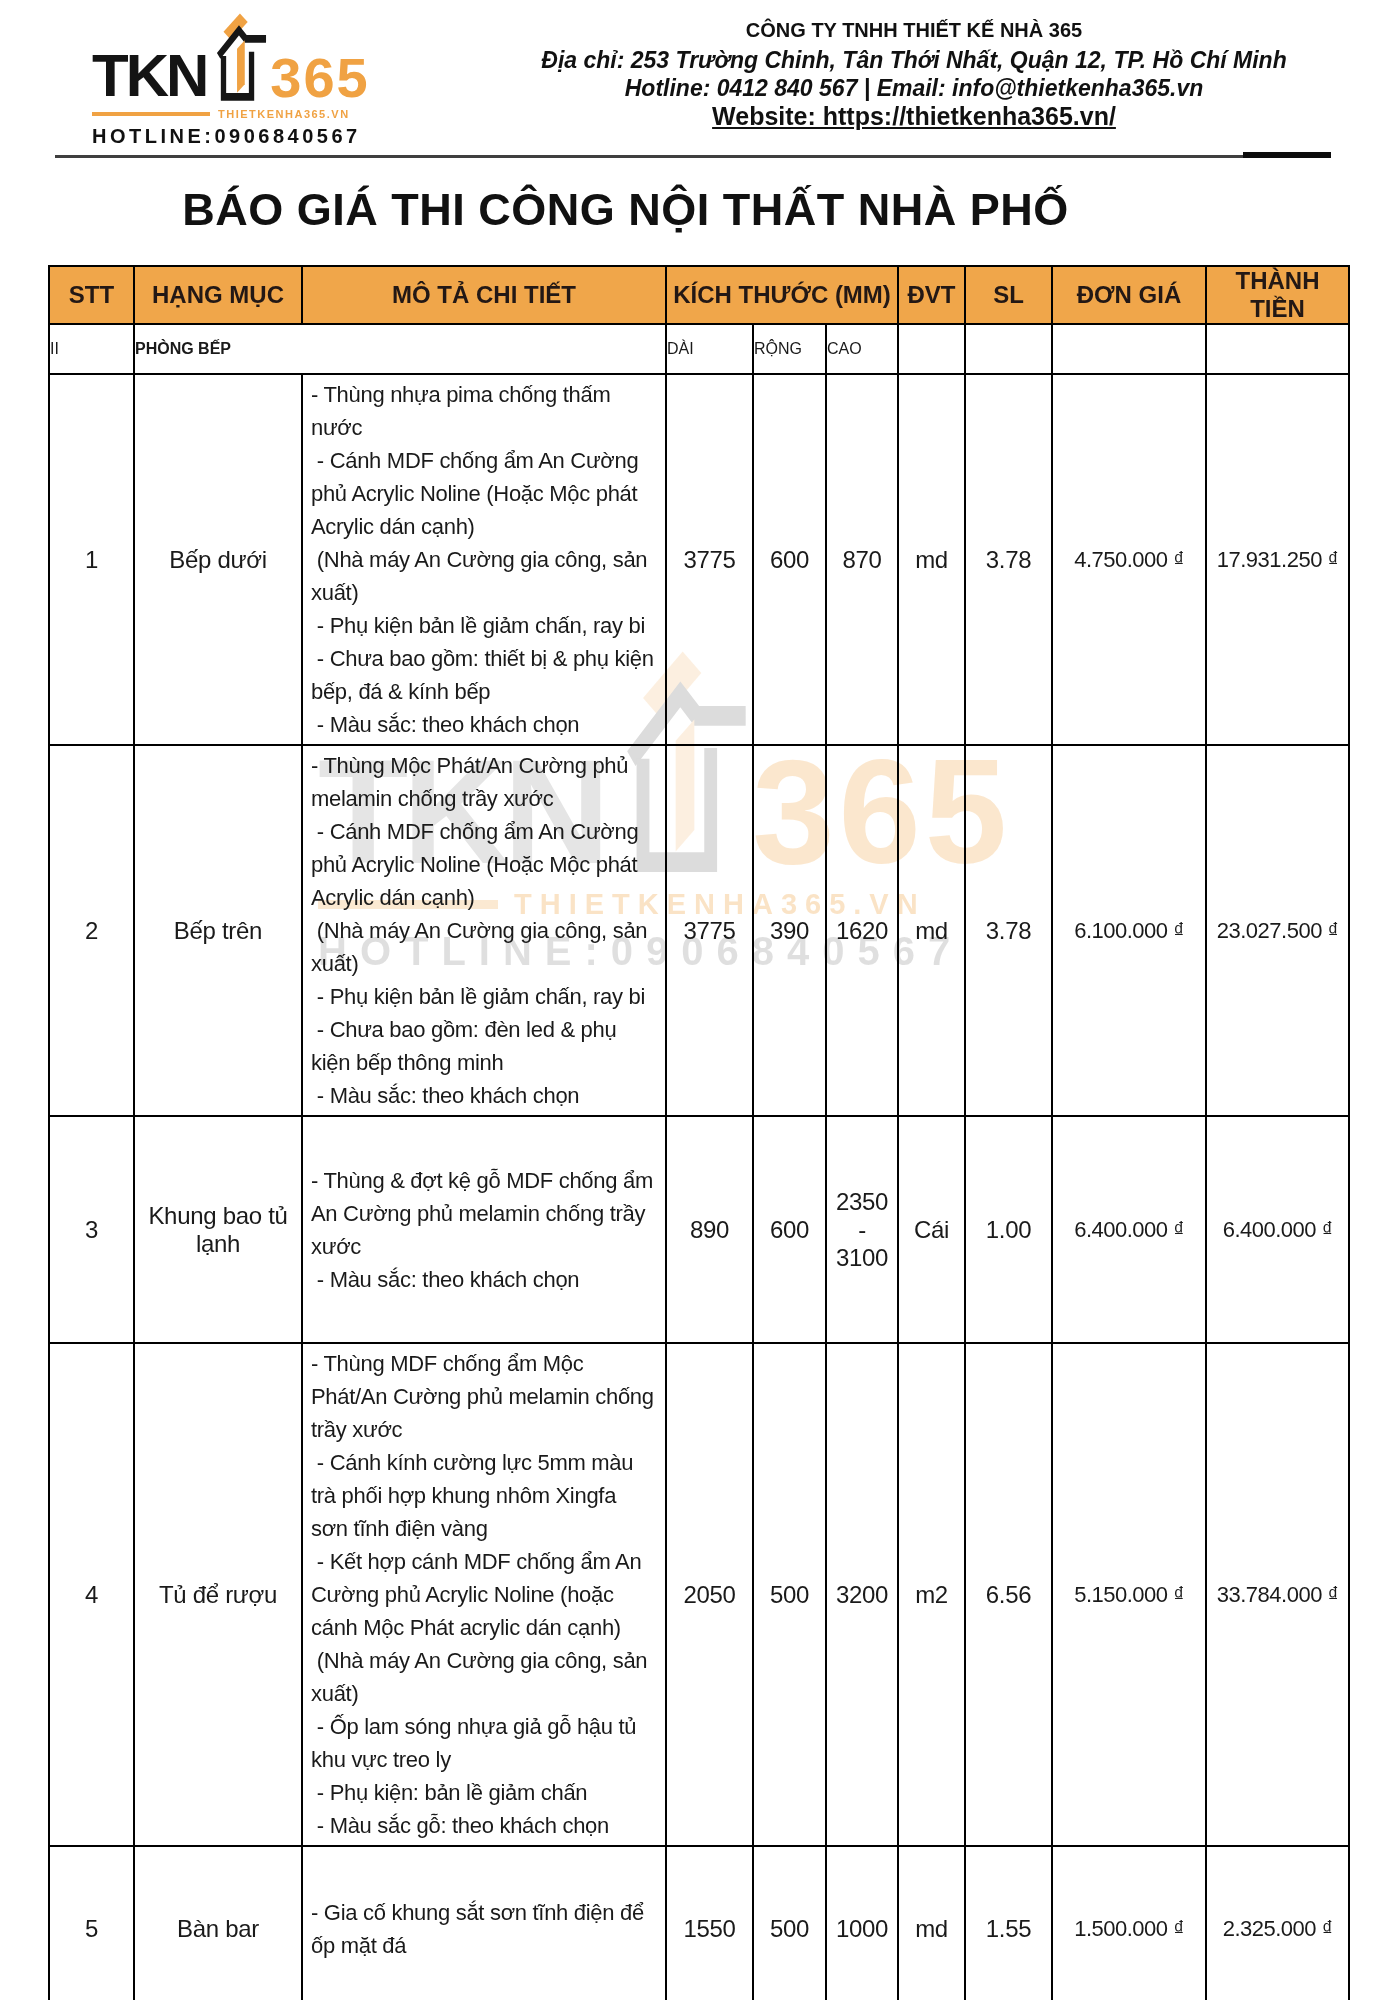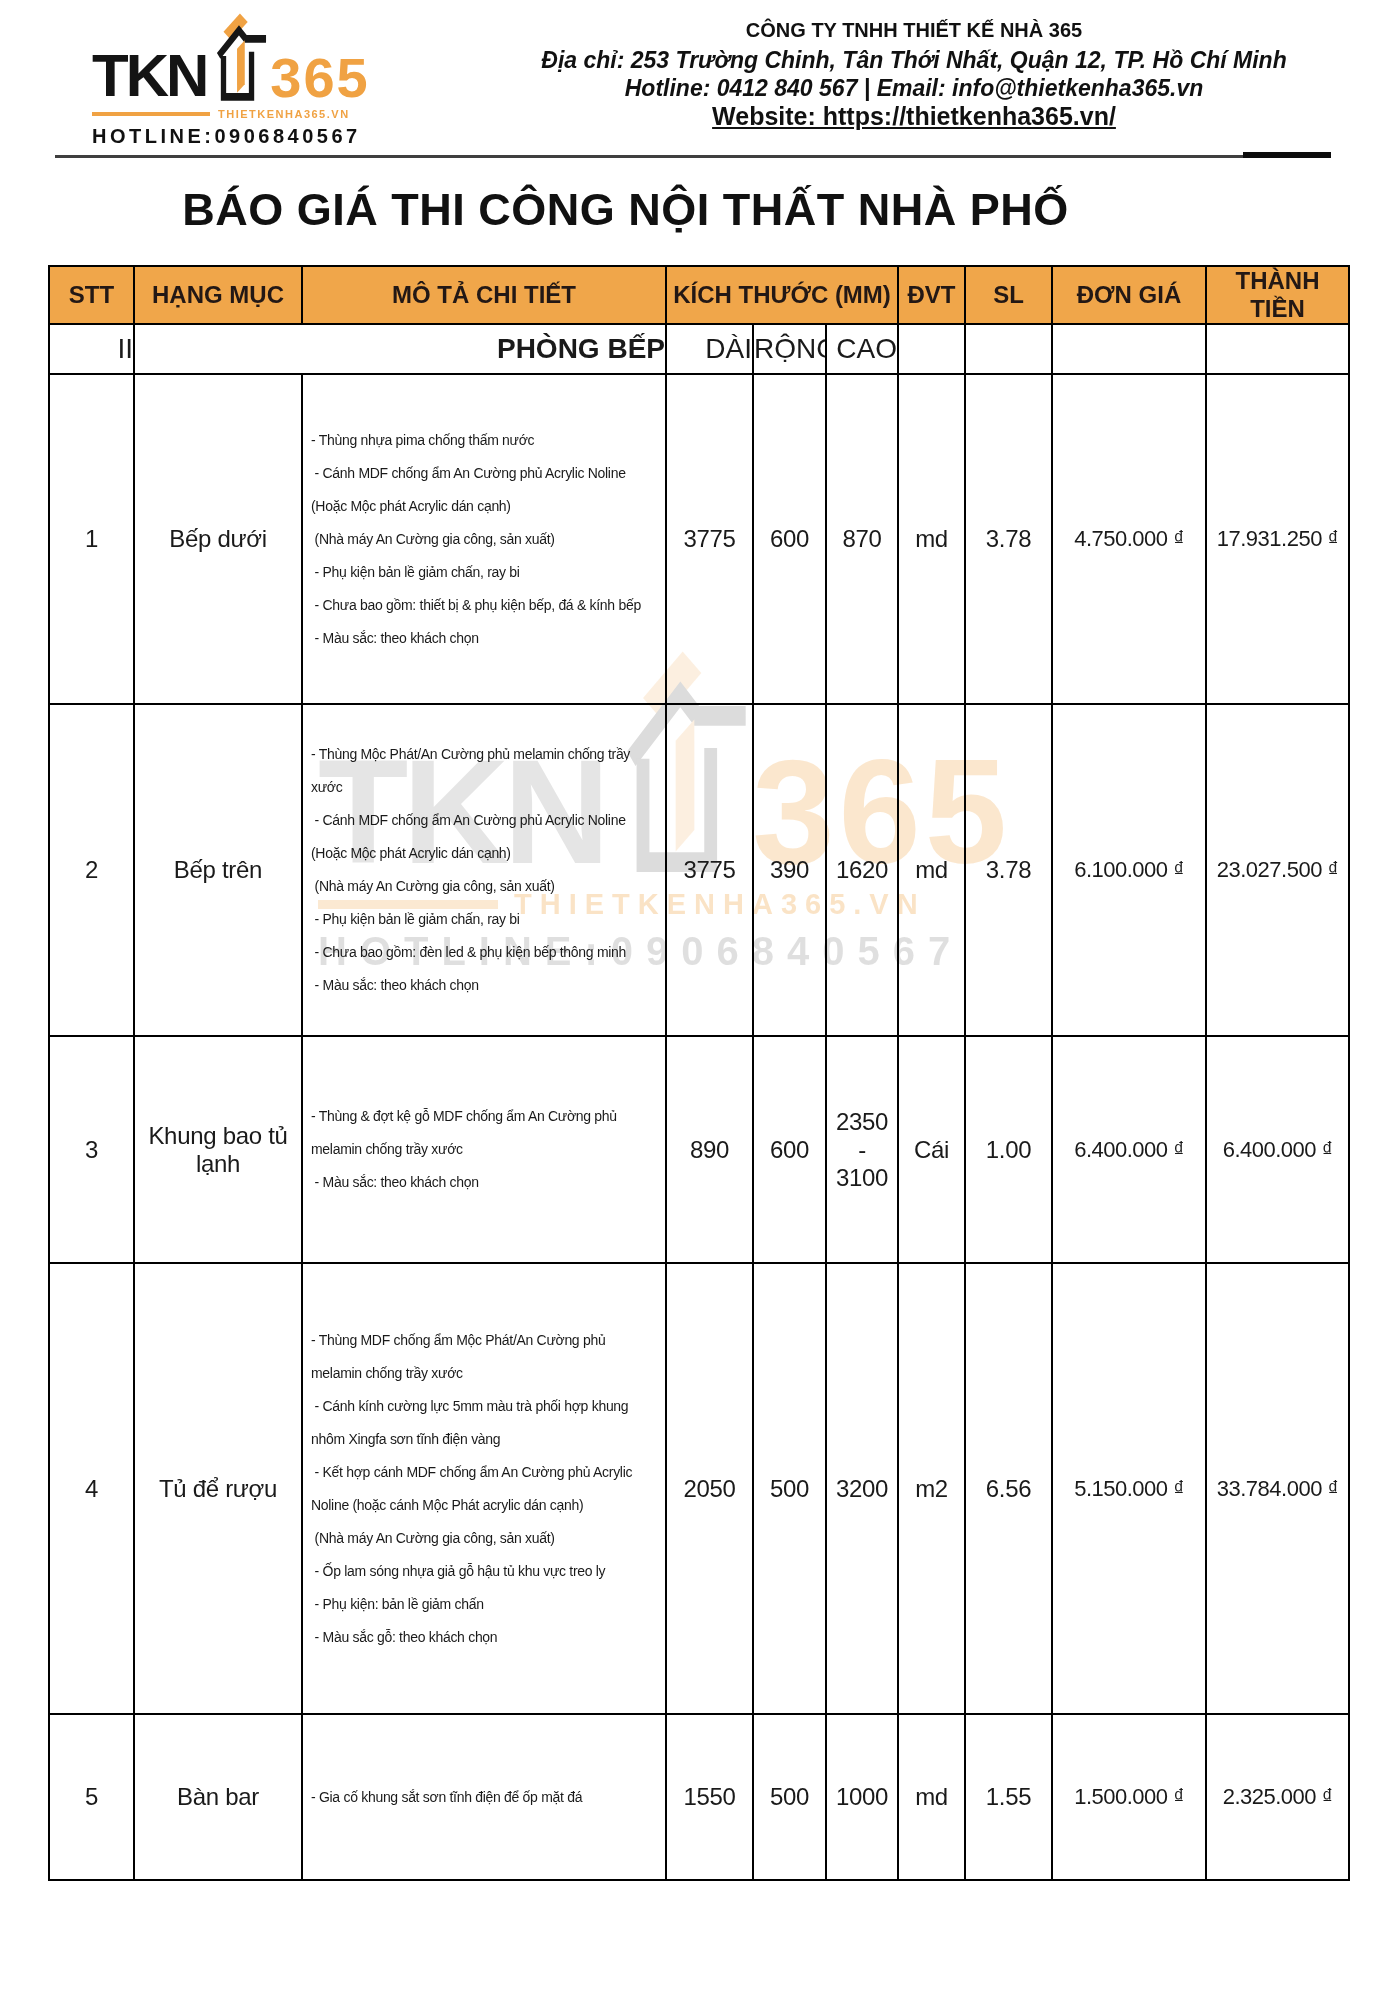--- a/index.html
+++ b/index.html
@@ -40,26 +40,26 @@
   .wm-domain-line { flex:0 0 180px; height:9px; background:rgba(240,162,67,0.24); margin-right:16px; }
   .wm-domain { font-size:29px; font-weight:bold; color:rgba(240,162,67,0.30); letter-spacing:8px; }
   .wm-hotline { margin-top:8px; font-size:40px; font-weight:bold; color:rgba(30,30,30,0.14); letter-spacing:13px; }
 
   
   table.quote { position:absolute; left:48px; top:265px; width:1300px; border-collapse:collapse; table-layout:fixed; z-index:2; background:transparent; }
   table.quote td, table.quote th { border:2px solid #000; vertical-align:middle; background:transparent; overflow:hidden; }
   tr.hdr { height:51px; }
   tr.hdr th { background:#F0A64A; color:#231815; font-size:24px; font-weight:bold; text-align:center; letter-spacing:0; }
   tr.sec { height:50px; }
-  tr.sec td { font-size:28px; text-align:right; }
+  tr.sec td { font-size:16px; text-align:left; }
   tr.sec td.sec-name { font-weight:bold; }
   tr.r0 { height:330px; } tr.r1 { height:332px; } tr.r2 { height:227px; }
   tr.r3 { height:451px; } tr.r4 { height:166px; }
   td.c { text-align:center; font-size:24px; letter-spacing:-0.3px; }
-  td.desc { text-align:left; font-size:14px; line-height:33px; padding:3px 8px; white-space:pre-wrap; letter-spacing:-0.3px; }
+  td.desc { text-align:left; font-size:22px; line-height:33px; padding:3px 8px; white-space:pre-wrap; letter-spacing:-0.3px; }
   td.money { text-align:center; font-size:22px; letter-spacing:-0.5px; white-space:nowrap; }
   td.pre { white-space:pre-line; }
 </style>
 </head>
 <body>
 
 <div class="page">
 
   <div class="watermark">
     <div class="wm-main">

